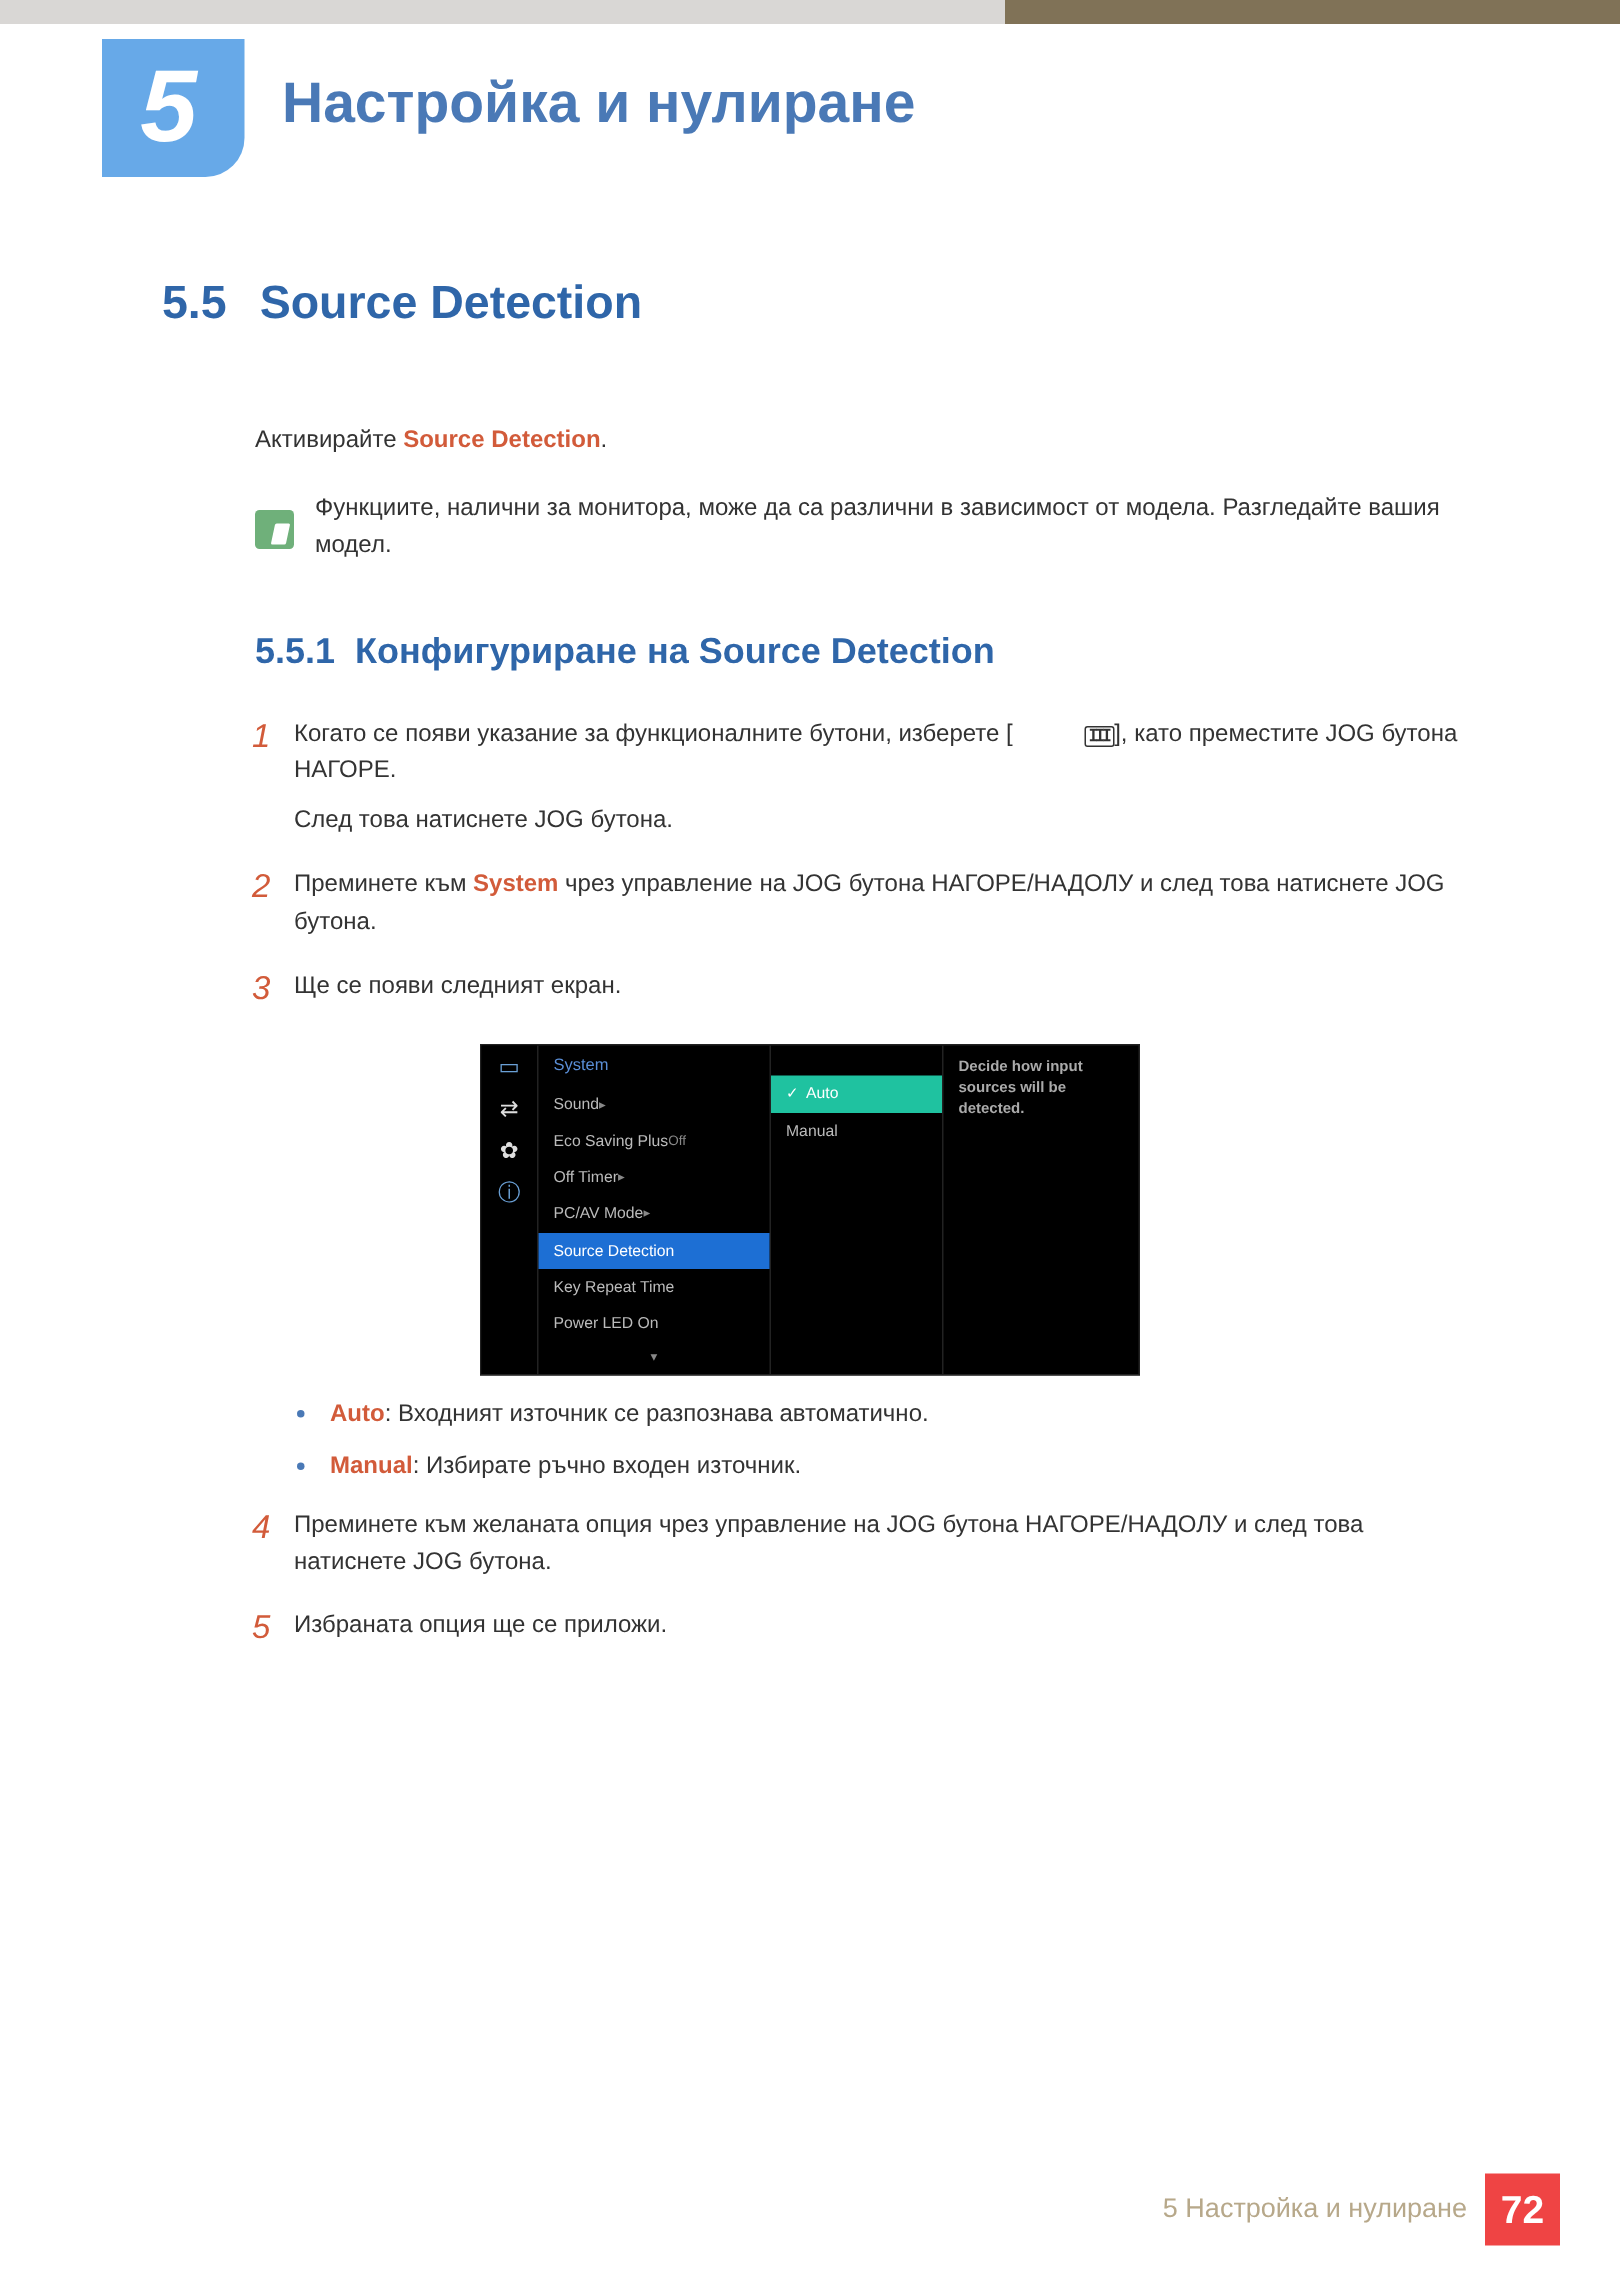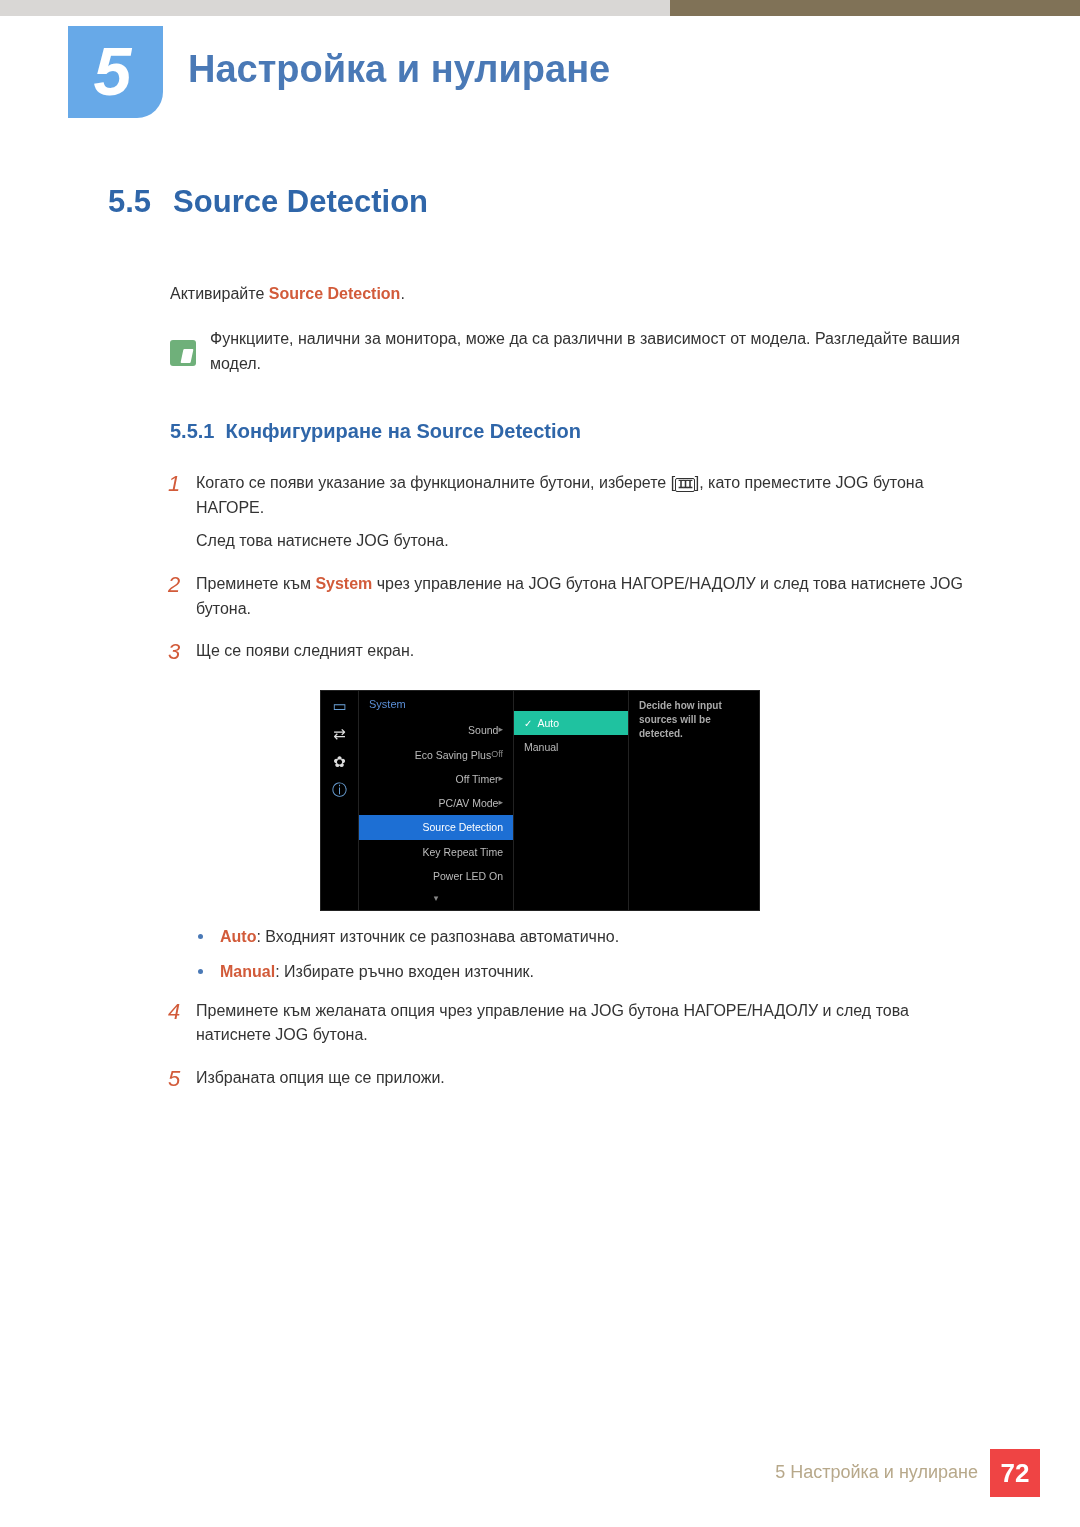--- a/index.html
+++ b/index.html
@@ -87,21 +87,21 @@
     background: #fff;
     border-radius: 1px;
     bottom: 3px; right: 4px;
     transform: skewX(-12deg);
   }
   .note-txt { font-size: 16px; color:#333; }
 
   .subsection-h {
     color: #2f66a9;
     font-weight: bold;
-    font-size: 20px;
+    font-size: 24px;
     margin-left: 62px;
     margin-bottom: 24px;
     margin-top: 40px;
   }
 
   .step {
     display: flex;
     margin-left: 60px;
     margin-bottom: 10px;
     font-size:16px;
@@ -121,20 +121,21 @@
     display:inline-block;
     border:1.5px solid #333;
     border-radius:2px;
     padding:1px 2px;
     font-size:11px;
     line-height:10px;
     vertical-align:baseline;
     letter-spacing:-1px;
     font-weight:bold;
     font-family: monospace;
+    margin-left: 48px;
   }
 
   .bullets { margin-left: 90px; margin-top: 14px; margin-bottom:14px; }
   .bullets li { list-style: none; position: relative; padding-left: 22px; margin-bottom: 10px; font-size:16px;}
   .bullets li::before {
     content: "";
     position: absolute;
     left: 0; top: 9px;
     width: 5px; height: 5px;
     background: #4a79b6;
@@ -156,21 +157,21 @@
     background: #000;
     border-right:1px solid #222;
     display:flex; flex-direction:column; align-items:center;
     padding-top:4px;
     gap:8px;
   }
   .osd-sidebar .sic { width:20px;height:20px; display:flex;align-items:center;justify-content:center;font-size:15px;color:#6aa0d6;}
   .osd-sidebar .sic.white{color:#ddd;}
   .osd-menu { width: 155px; border-right:1px solid #222; }
   .osd-menu .hdr { color:#5a8ed6; padding:5px 10px; font-size:11px;}
-  .osd-row { display:flex; justify-content:flex-end; padding:4px 10px; align-items:center;}
+  .osd-row { display:flex; justify-content:flex-start; padding:4px 10px; align-items:center;}
   .osd-row .arrow { color:#888; font-size:9px;}
   .osd-row.sel { background:#1d6fd4; color:#fff;}
   .osd-sub { width: 115px; border-right:1px solid #222; padding-top:20px;}
   .osd-sub .opt { padding:4px 10px; display:flex; align-items:center; gap:5px;}
   .osd-sub .opt.sel { background:#1fc2a0; color:#fff;}
   .osd-sub .opt.sel::before{content:"✓"; font-size:10px;}
   .osd-info { flex:1; padding:8px 10px; color:#aaa; font-size:10px;line-height:1.4;font-weight:bold;}
   .osd-footer { text-align:center; font-size:9px; padding:4px 0; color:#888; grid-column:1/-1;}
 
   

